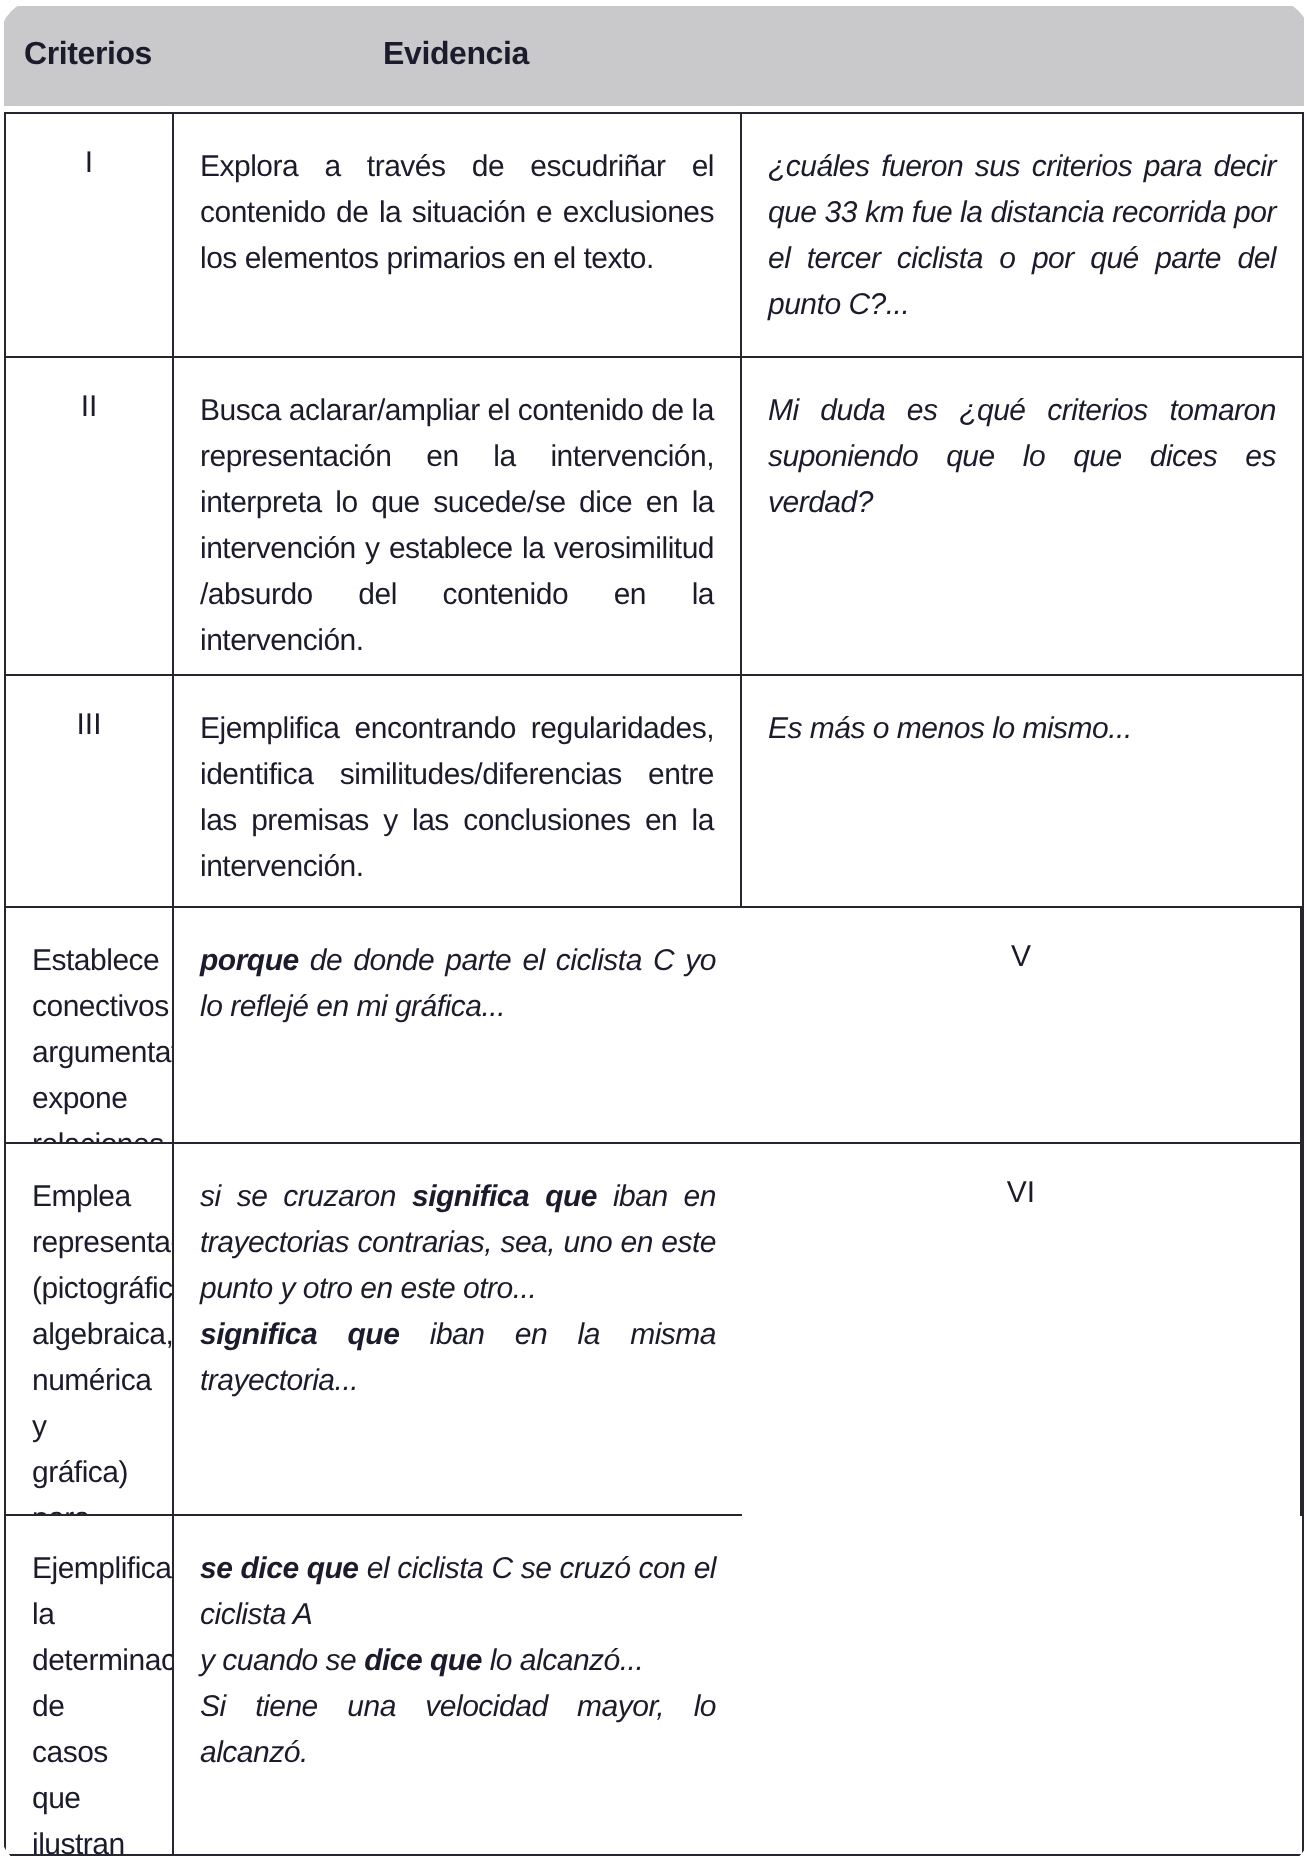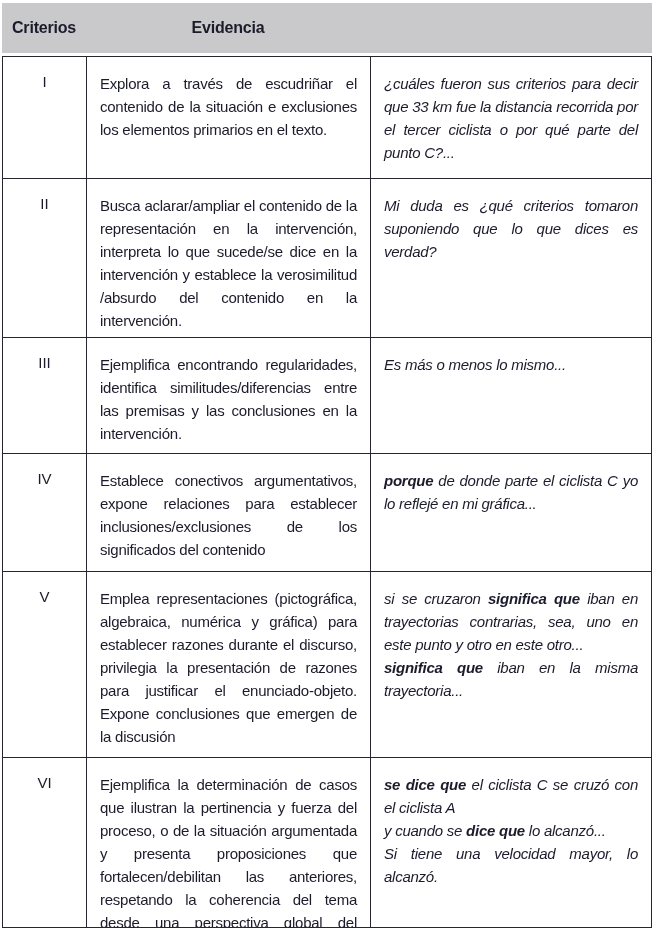--- a/index.html
+++ b/index.html
@@ -13,20 +13,21 @@
   body{
     font-family:"Liberation Sans","DejaVu Sans",sans-serif;
     color:var(--text_color);
   }
   .page{
     position:relative;
     width:655px;
     height:934px;
     background:var(--page_bg);
     overflow:hidden;
+    border-radius:19px;
   }
   
   .header-row{
     position:absolute;
     left:2px; top:3px;
     width:650px; height:50px;
     background:var(--header_bg);
     display:grid;
     grid-template-columns:84px 284px 1fr;
     align-items:center;
@@ -89,21 +90,20 @@
     <div class="cell evid-cell last-col"><span>¿cuáles fueron sus criterios para decir que 33 km fue la distancia recorrida por el tercer ciclista o por qué parte del punto C?...</span></div>
 
     <div class="cell criterio-cell">II</div>
     <div class="cell desc-cell">Busca aclarar/ampliar el contenido de la representación en la intervención, interpreta lo que sucede/se dice en la intervención y establece la verosimilitud /absurdo del contenido en la intervención.</div>
     <div class="cell evid-cell last-col"><span>Mi duda es ¿qué criterios tomaron suponiendo que lo que dices es verdad?</span></div>
 
     <div class="cell criterio-cell">III</div>
     <div class="cell desc-cell">Ejemplifica encontrando regularidades, identifica similitudes/diferencias entre las premisas y las conclusiones en la intervención.</div>
     <div class="cell evid-cell last-col"><span>Es más o menos lo mismo...</span></div>
 
-    <div class="cell criterio-cell">IV</div>
     <div class="cell desc-cell">Establece conectivos argumentativos, expone relaciones para establecer inclusiones/exclusiones de los significados del contenido</div>
     <div class="cell evid-cell last-col"><span class="b">porque</span><span> de donde parte el ciclista C yo lo reflejé en mi gráfica...</span></div>
 
     <div class="cell criterio-cell">V</div>
     <div class="cell desc-cell">Emplea representaciones (pictográfica, algebraica, numérica y gráfica) para establecer razones durante el discurso, privilegia la presentación de razones para justificar el enunciado-objeto. Expone conclusiones que emergen de la discusión</div>
     <div class="cell evid-cell last-col"><span>si se cruzaron </span><span class="b">significa que</span><span> iban en trayectorias contrarias, sea, uno en este punto y otro en este otro...
 </span><span class="b">significa que</span><span> iban en la misma trayectoria...</span></div>
 
     <div class="cell criterio-cell last-row">VI</div>
     <div class="cell desc-cell last-row">Ejemplifica la determinación de casos que ilustran la pertinencia y fuerza del proceso, o de la situación argumentada y presenta proposiciones que fortalecen/debilitan las anteriores, respetando la coherencia del tema desde una perspectiva global del discurso</div>

